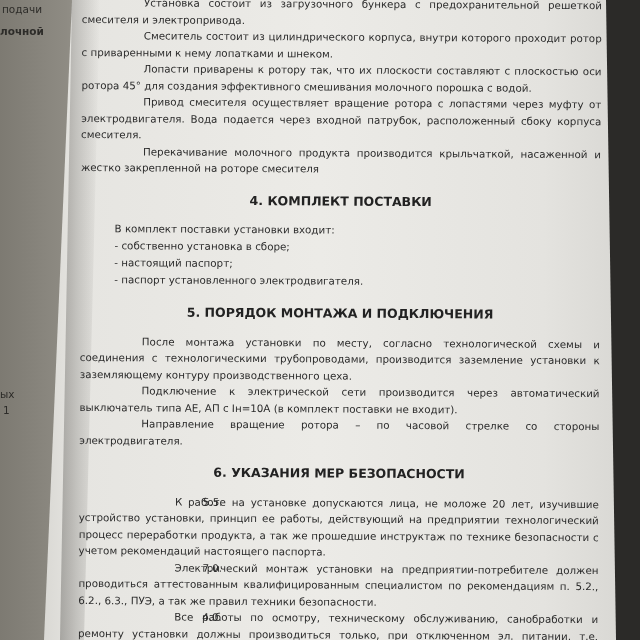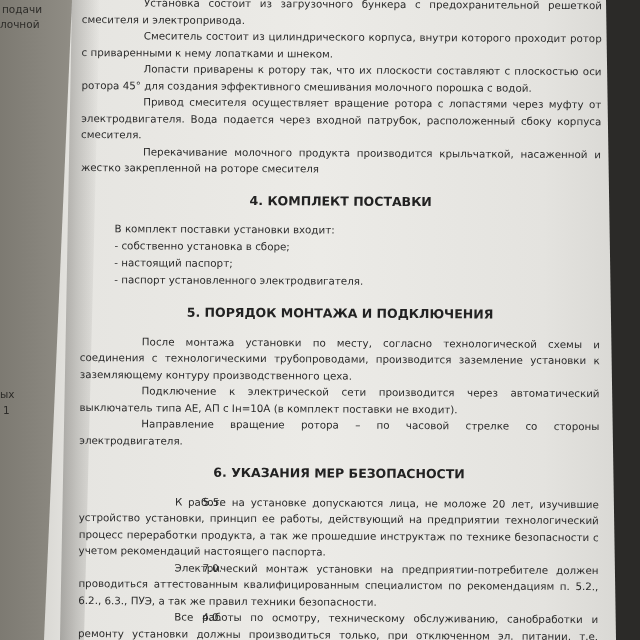--- a/index.html
+++ b/index.html
@@ -39,21 +39,21 @@
   }
   .list { margin:0; padding-left:34px; }
   .list div { line-height:17px; }
   .num { display:inline-block; width:34px; }
 </style>
 </head>
 <body>
 
 <div class="left-page">
   <span class="frag" style="left:2px;top:3px;">подачи</span>
-  <span class="frag" style="left:0px;top:18px;">лочной</span>
+  <span class="frag" style="left:0px;top:25px;font-weight:bold;">лочной</span>
   <span class="frag" style="left:0px;top:388px;text-align:right;">ых</span>
   <span class="frag" style="left:3px;top:404px;">1</span>
 </div>
 
 <div class="page"></div>
 <div class="shadow"></div>
 
 <div class="content">
   <p class="p ind">Установка состоит из загрузочного бункера с предохранительной решеткой смесителя и электропривода.</p>
   <p class="p ind">Смеситель состоит из цилиндрического корпуса, внутри которого проходит ротор с приваренными к нему лопатками и шнеком.</p>

